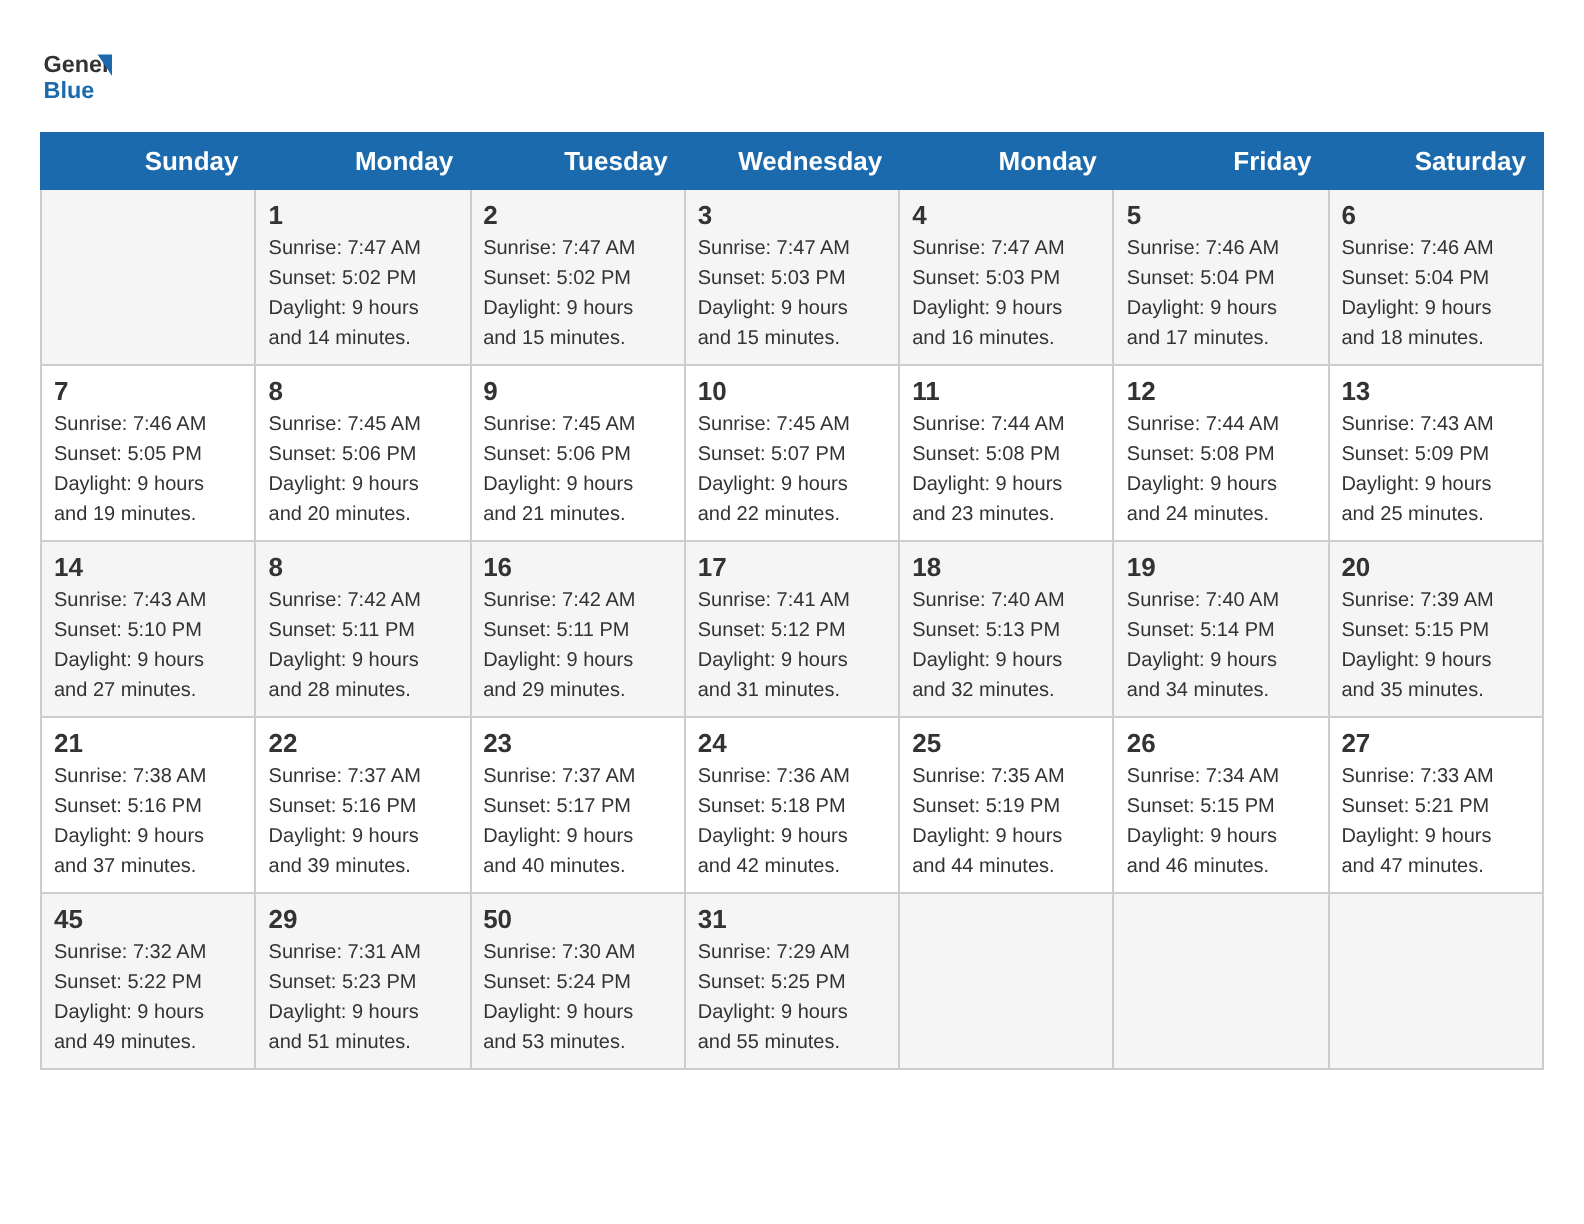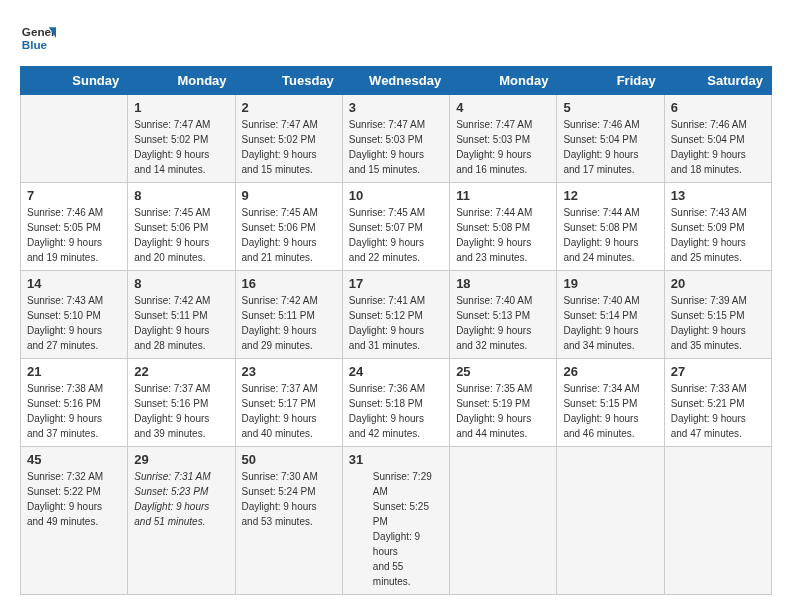--- a/index.html
+++ b/index.html
@@ -313,35 +313,35 @@
       <tr>
         <td>
           <span class="day-number">45</span>
           <div class="day-info" style="white-space: pre-line;">Sunrise: 7:32 AM
 Sunset: 5:22 PM
 Daylight: 9 hours
 and 49 minutes.</div>
         </td>
         <td>
           <span class="day-number">29</span>
-          <div class="day-info" style="white-space: pre-line; font-style: italic;">Sunrise: 7:31 AM
+          <div class="day-info" style="white-space: pre-line;">Sunrise: 7:31 AM
 Sunset: 5:23 PM
 Daylight: 9 hours
 and 51 minutes.</div>
         </td>
         <td>
           <span class="day-number">50</span>
           <div class="day-info" style="white-space: pre-line;">Sunrise: 7:30 AM
 Sunset: 5:24 PM
 Daylight: 9 hours
 and 53 minutes.</div>
         </td>
         <td>
           <span class="day-number">31</span>
-          <div class="day-info" style="white-space: pre-line; margin-left: 24px;">Sunrise: 7:29 AM
+          <div class="day-info" style="white-space: pre-line;">Sunrise: 7:29 AM
 Sunset: 5:25 PM
 Daylight: 9 hours
 and 55 minutes.</div>
         </td>
         <td class="empty-cell"></td>
         <td class="empty-cell"></td>
         <td class="empty-cell"></td>
       </tr>
     </tbody>
 </table>

